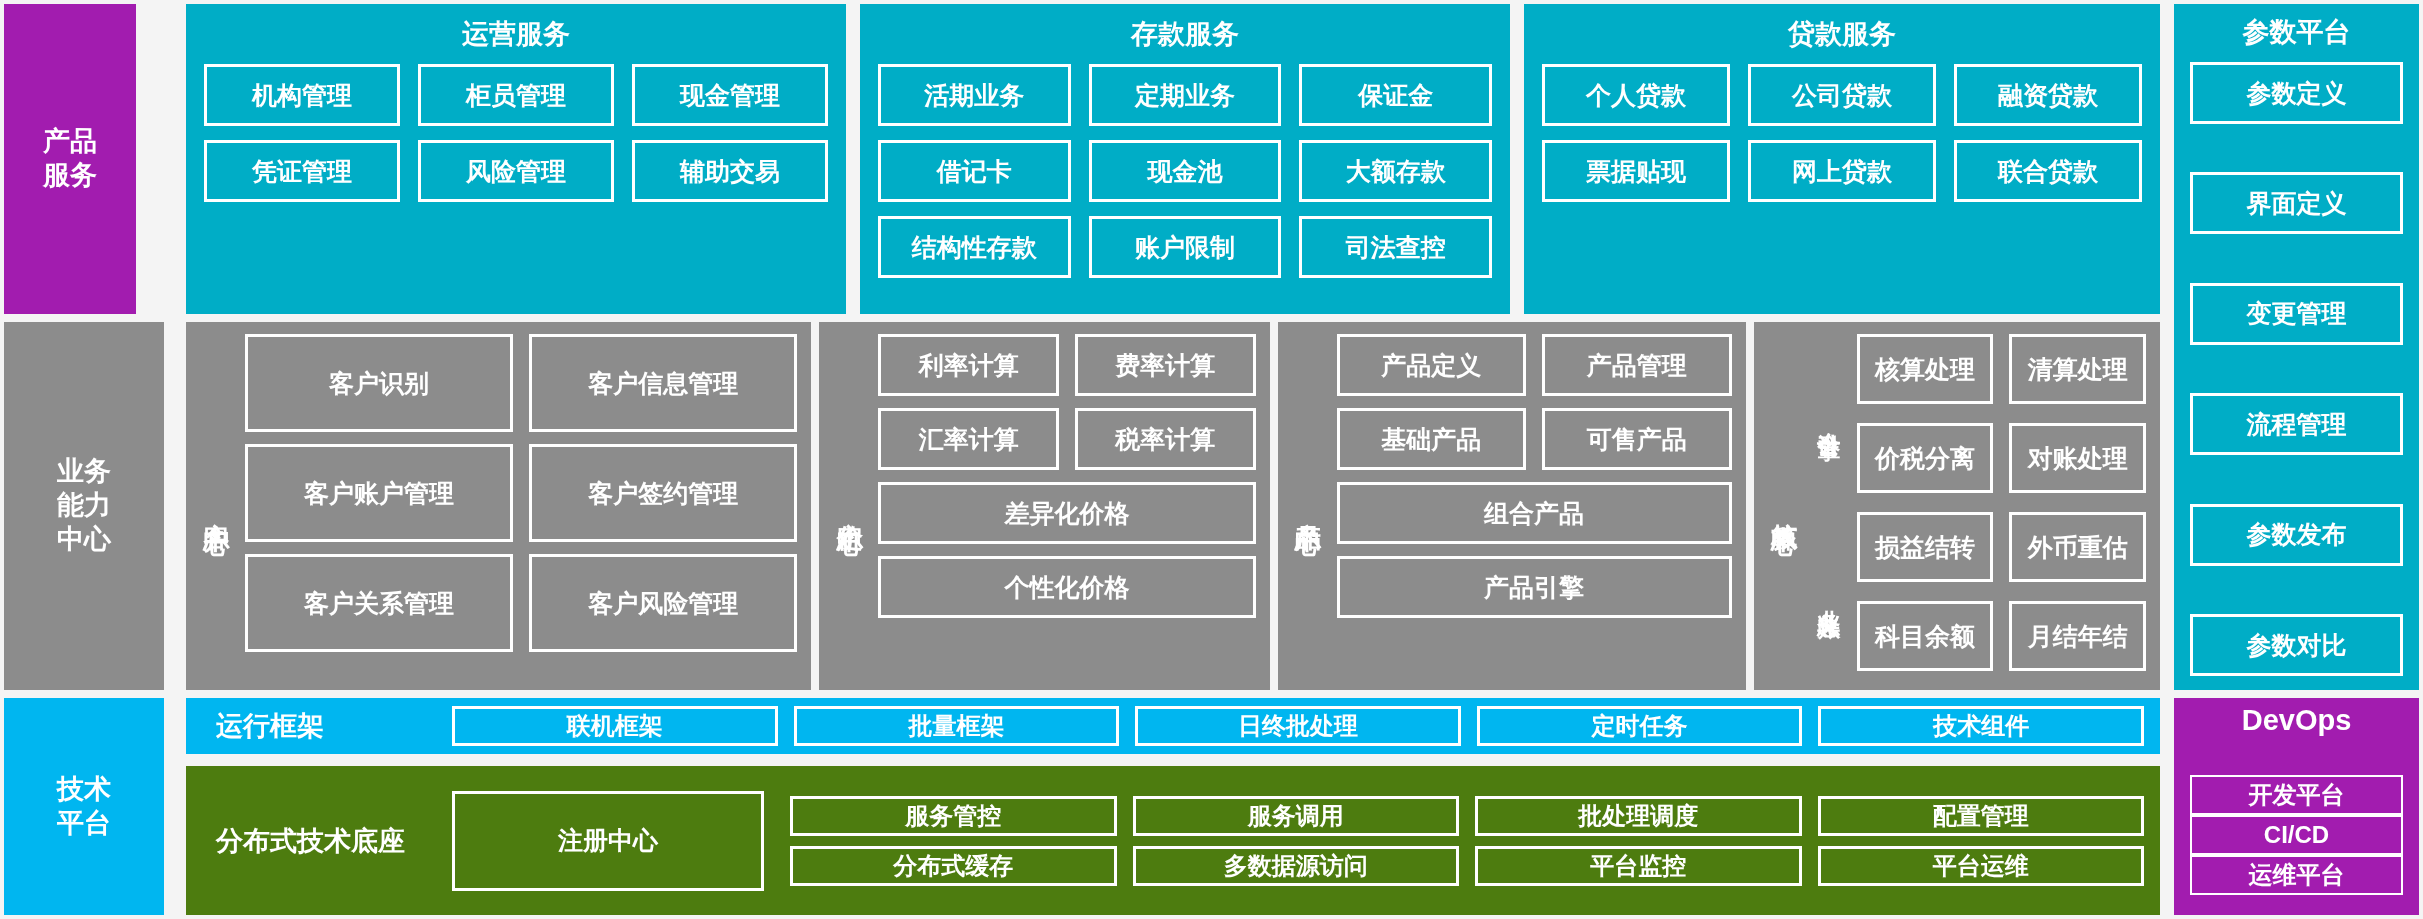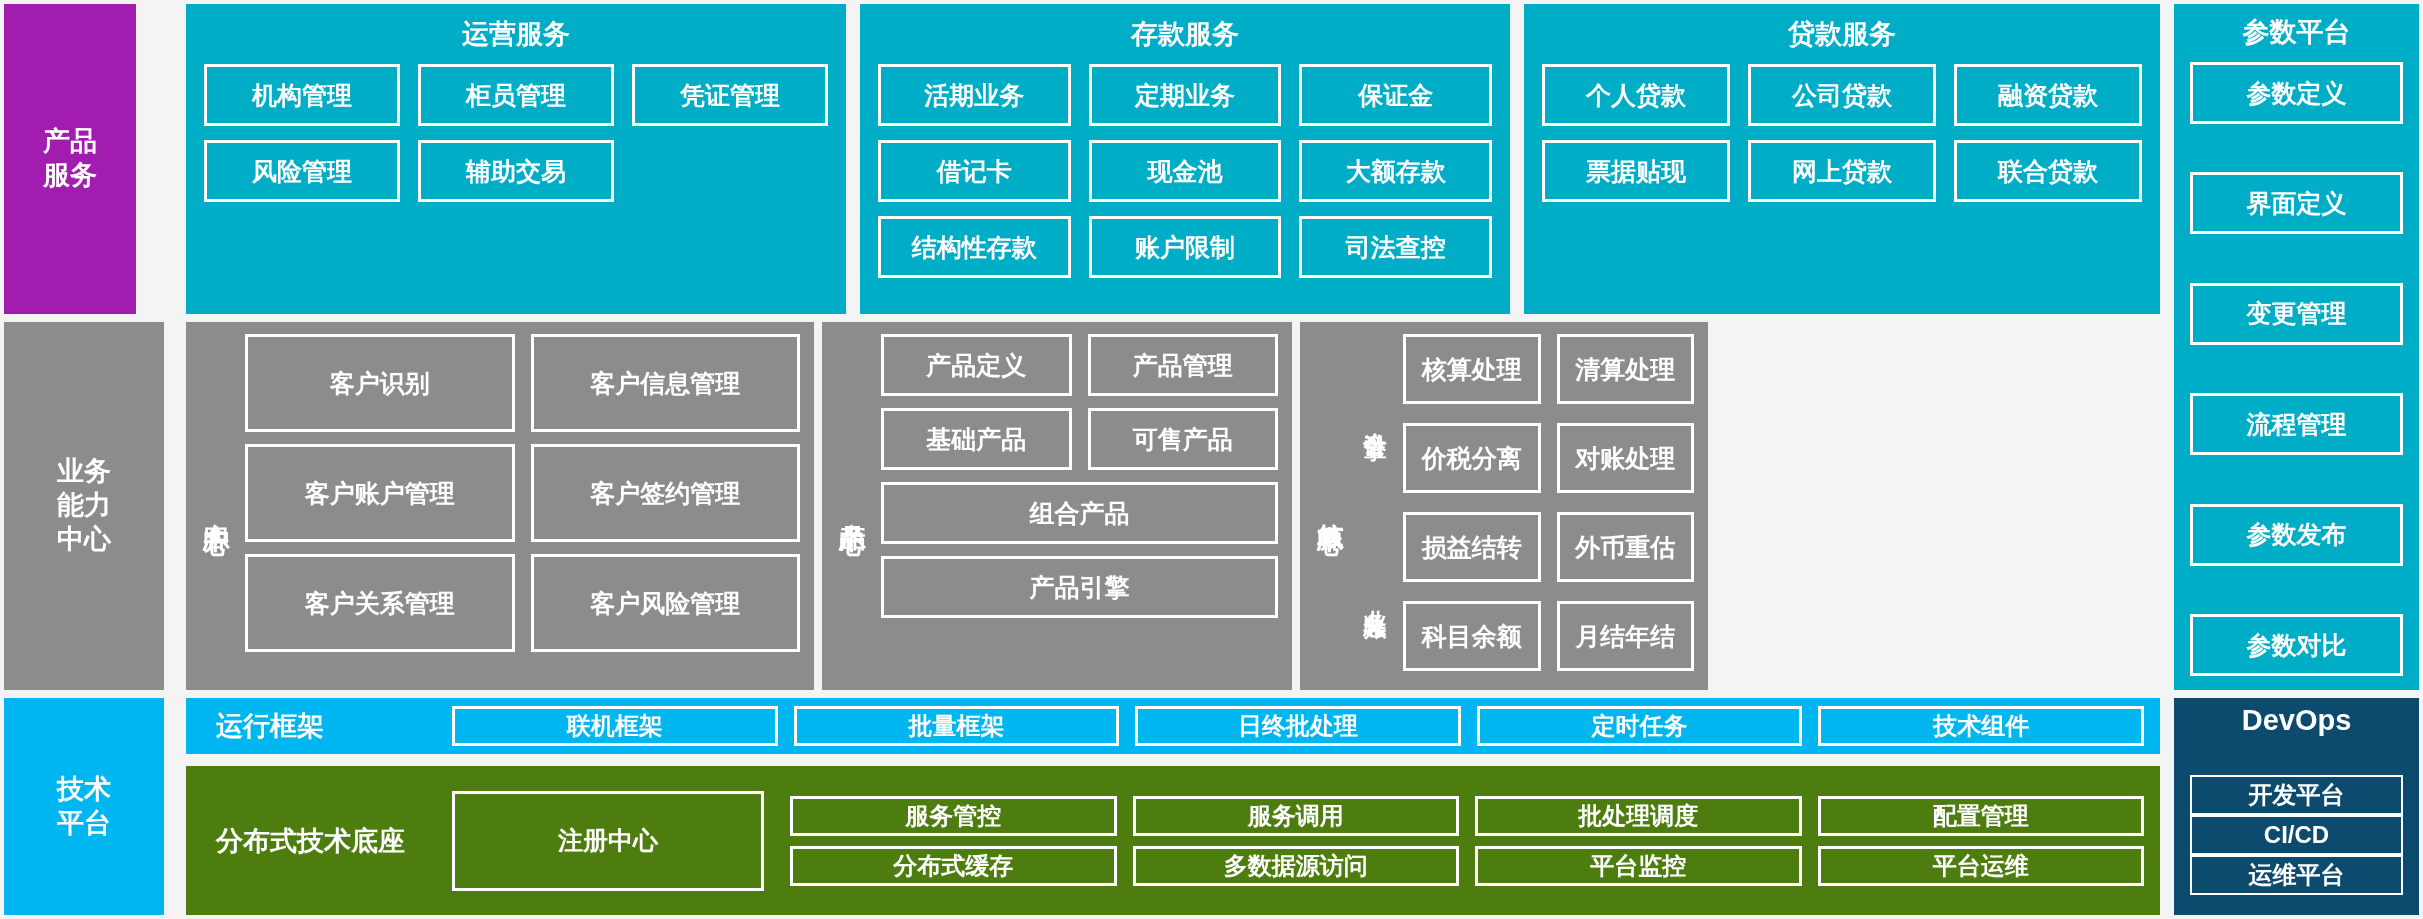--- a/index.html
+++ b/index.html
@@ -116,21 +116,21 @@
   .tech-items { flex: 1; display: grid; grid-template-columns: repeat(5, 1fr); gap: 16px; }
   .tech-items .leaf { height: 40px; font-size: 24px; }
 
   .base-reg { width: 312px; flex: none; }
   .base-reg .leaf { height: 100px; font-size: 25px; }
   .base-grid { flex: 1; display: grid; grid-template-columns: repeat(4, 1fr); gap: 10px 16px; margin-left: 26px; }
   .base-grid .leaf { height: 40px; font-size: 24px; }
 
   .devops-col {
     position: absolute; left: 2174px; top: 698px; width: 245px; height: 217px;
-    background: #0c4a6e; padding: 6px 16px 10px 16px;
+    background: #a21caf; padding: 6px 16px 10px 16px;
     display: flex; flex-direction: column; gap: 28px;
   }
   .devops-list { flex: 1; display: flex; flex-direction: column; justify-content: center; }
   .devops-list .leaf { height: 40px; font-size: 24px; border-width: 2px; }
   .devops-title { font-size: 29px; }
 </style>
 </head>
 <body>
 
 <div class="page">
@@ -138,20 +138,21 @@
   <div class="r1-label rowlabel">产品
 服务</div>
 
   <div class="r1-strip">
 
     <div class="svc svc-ops">
       <div class="panel-title">运营服务</div>
       <div class="svc-grid">
         <div class="leaf">机构管理</div>
         <div class="leaf">柜员管理</div>
+        <div class="leaf">现金管理</div>
         <div class="leaf">凭证管理</div>
         <div class="leaf">风险管理</div>
         <div class="leaf">辅助交易</div>
       </div>
     </div>
 
     <div class="svc svc-dep">
       <div class="panel-title">存款服务</div>
       <div class="svc-grid">
         <div class="leaf">活期业务</div>
@@ -204,20 +205,33 @@
           <div class="leaf">客户识别</div>
           <div class="leaf">客户信息管理</div>
           <div class="leaf">客户账户管理</div>
           <div class="leaf">客户签约管理</div>
           <div class="leaf">客户关系管理</div>
           <div class="leaf">客户风险管理</div>
         </div>
       </div>
     </div>
 
+    <div class="ctr ctr-pri">
+      <div class="vlabel">定价中心</div>
+      <div class="ctr-body">
+        <div class="ctr-2col">
+          <div class="leaf">利率计算</div>
+          <div class="leaf">费率计算</div>
+          <div class="leaf">汇率计算</div>
+          <div class="leaf">税率计算</div>
+        </div>
+        <div class="leaf wide">差异化价格</div>
+        <div class="leaf wide">个性化价格</div>
+      </div>
+    </div>
 
     <div class="ctr ctr-prod">
       <div class="vlabel">产品中心</div>
       <div class="ctr-body">
         <div class="ctr-2col">
           <div class="leaf">产品定义</div>
           <div class="leaf">产品管理</div>
           <div class="leaf">基础产品</div>
           <div class="leaf">可售产品</div>
         </div>

